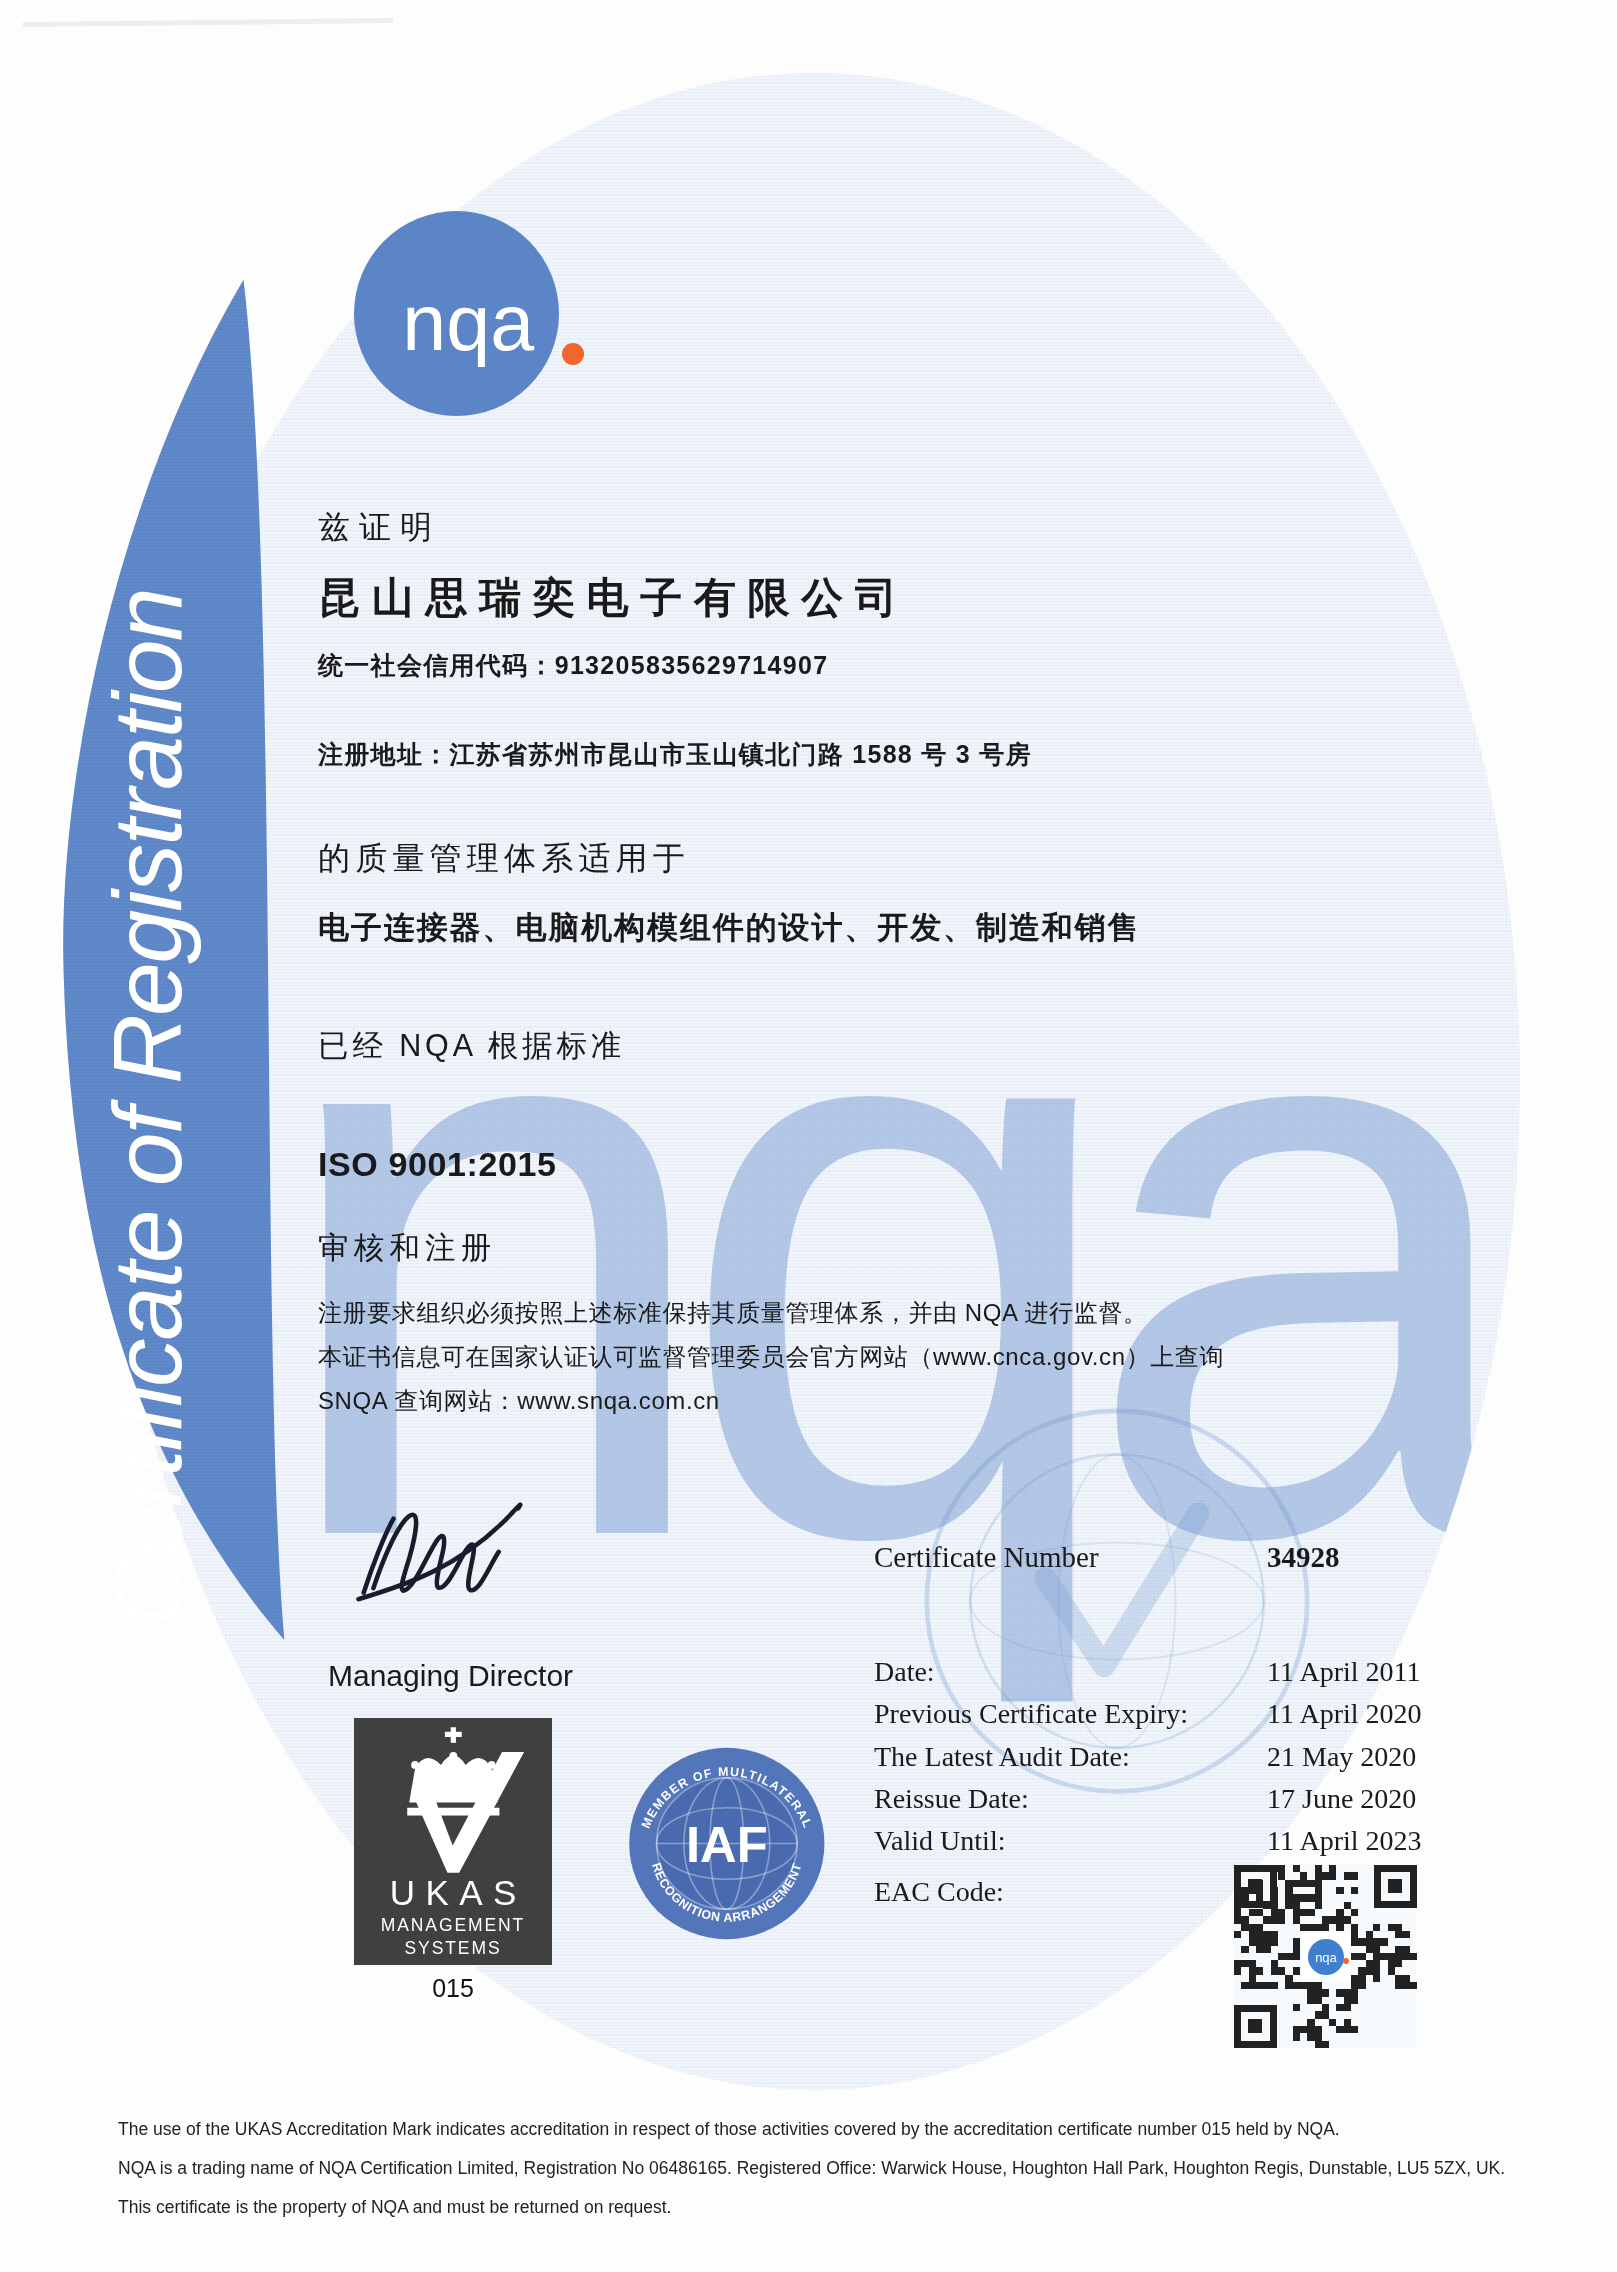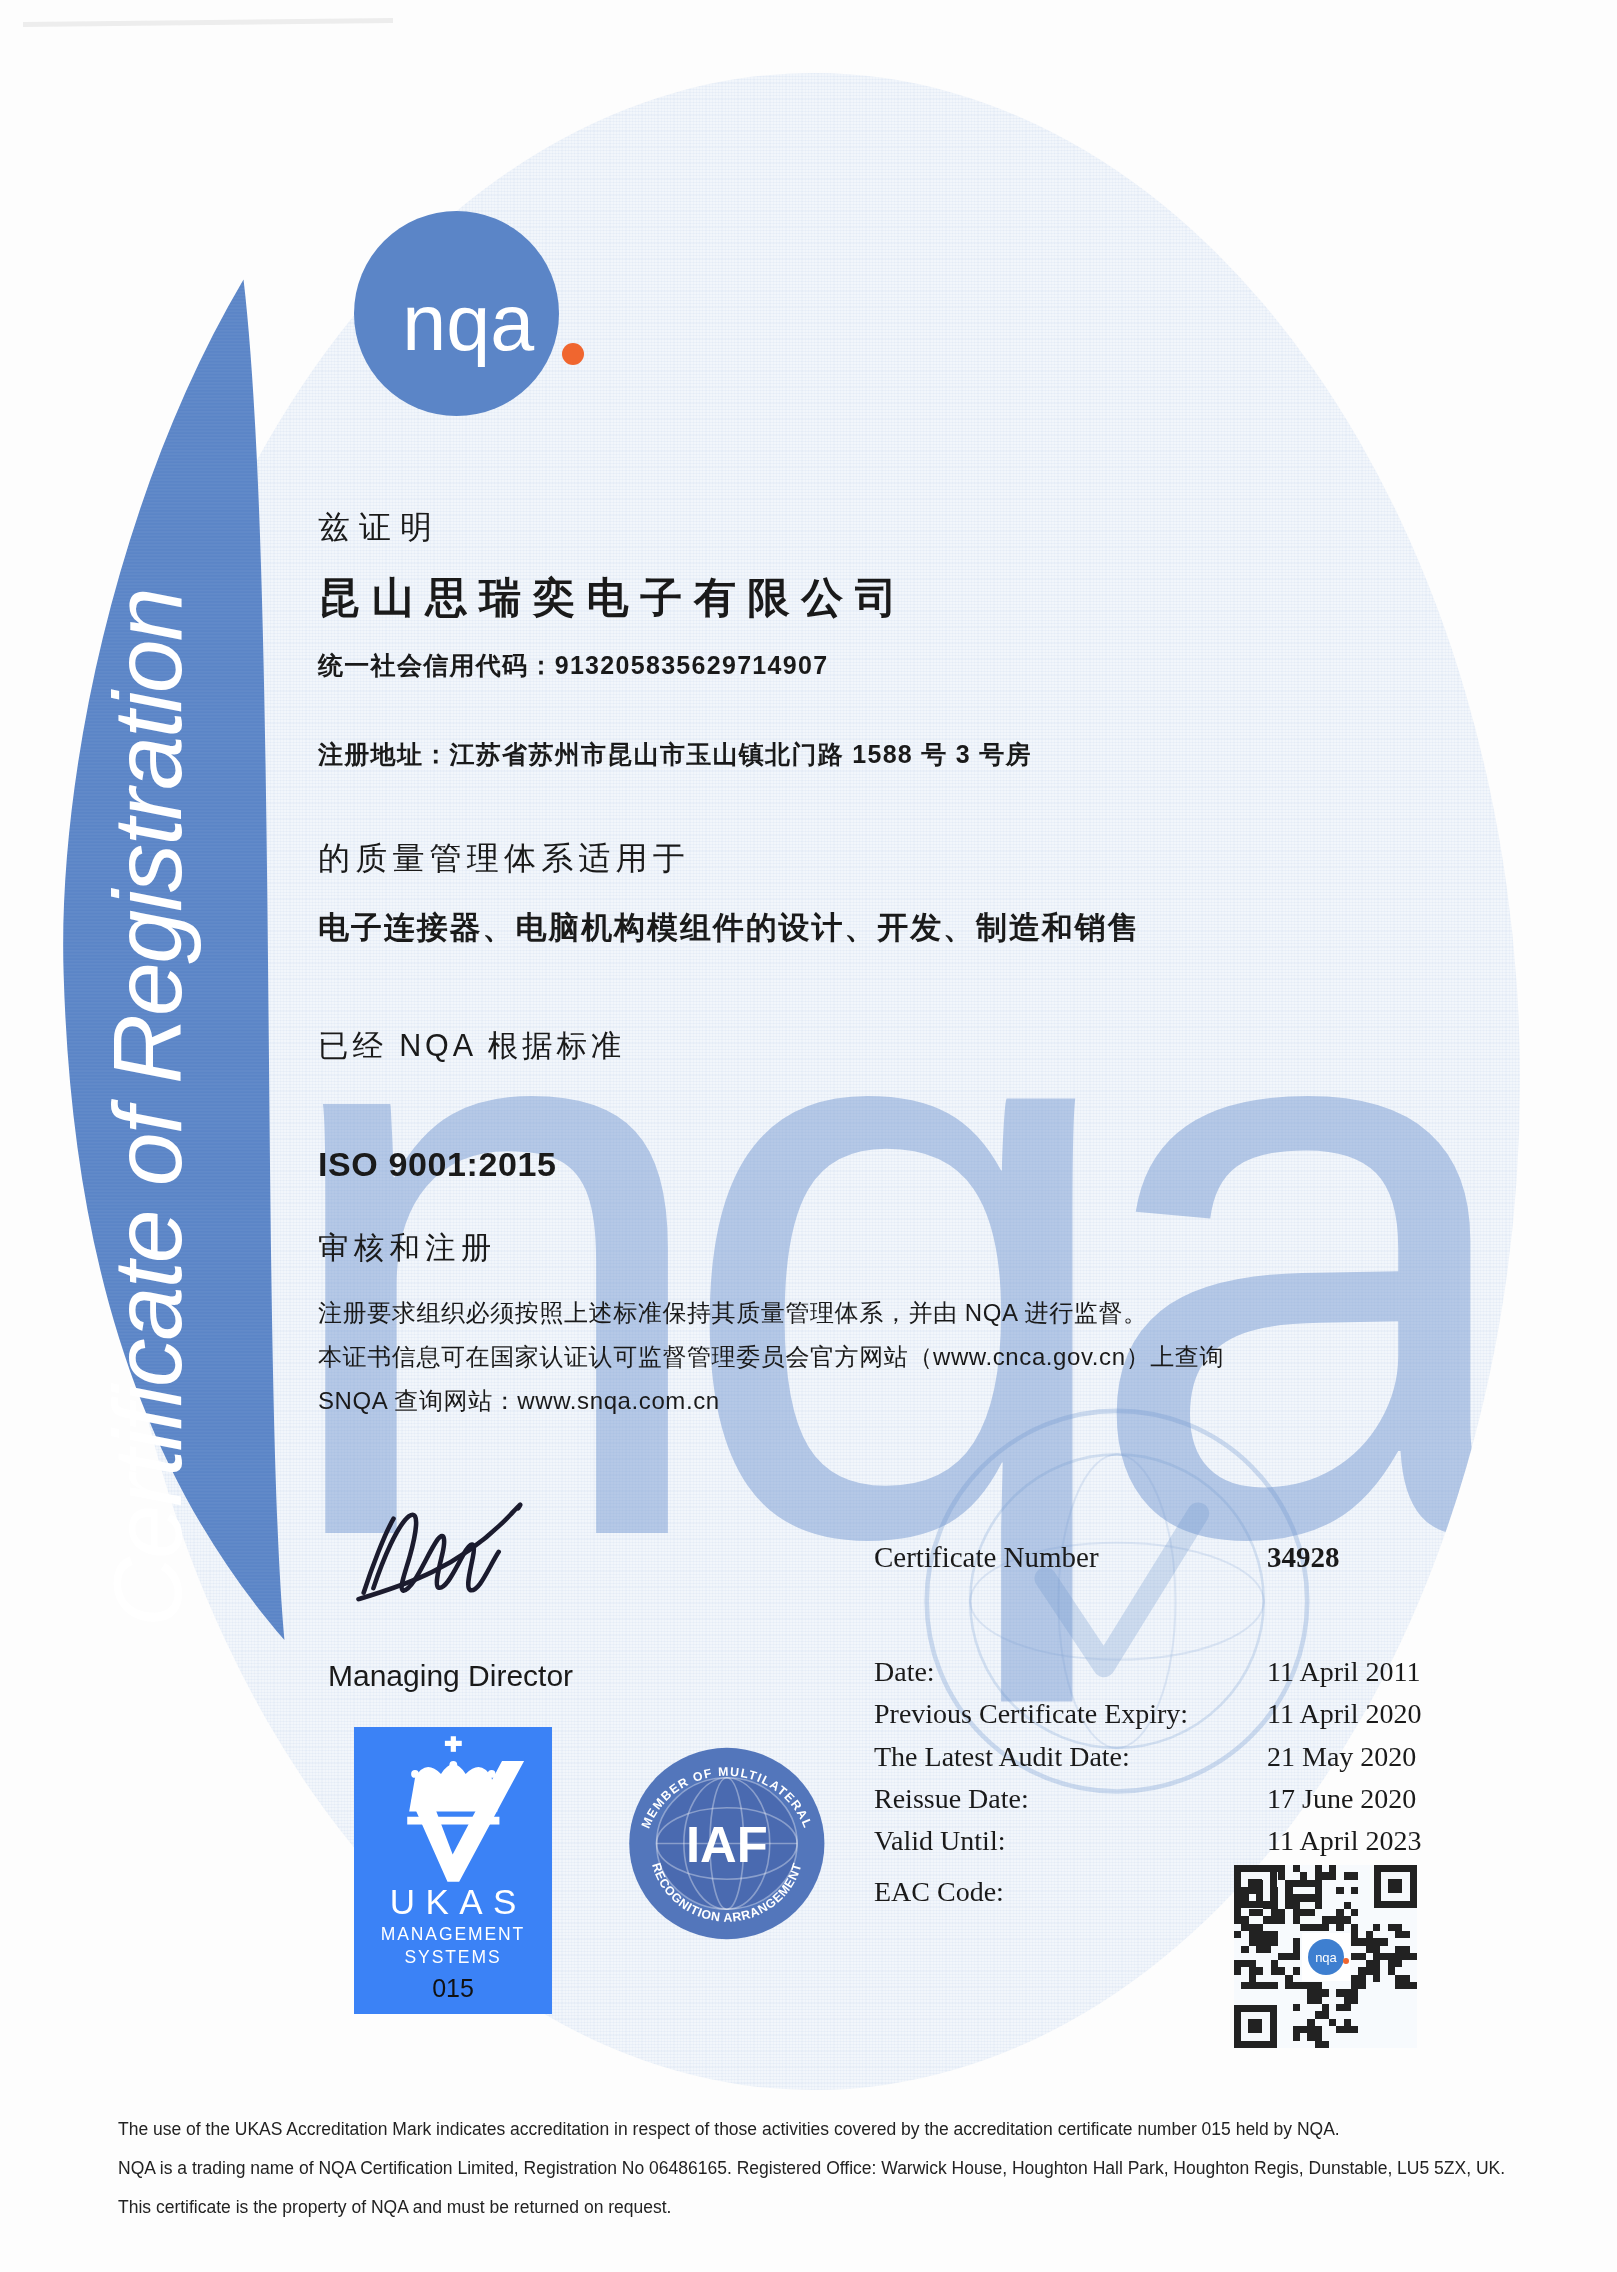--- a/index.html
+++ b/index.html
@@ -61,21 +61,21 @@
   .terms{top:1267px;font-size:24px;line-height:44px;letter-spacing:0.6px;white-space:nowrap;}
   .managing{left:328px;top:1635px;font-size:30px;}
   
   .lab{position:absolute;left:874px;font-size:28px;white-space:nowrap;}
   .val{position:absolute;left:1250px;font-size:28px;white-space:nowrap;margin-left:17px;}
   .cert-num-label{top:1541px;font-size:29px;}
   .cert-num-value{top:1541px;font-size:29px;font-weight:700;}
   .row0{top:1656px;} .row1{top:1698px;} .row2{top:1741px;}
   .row3{top:1783px;} .row4{top:1825px;} .row5{top:1876px;}
   
-  .ukas{position:absolute;left:354px;top:1718px;width:198px;height:287px;background:#3b82f6;margin-top:9px;}
+  .ukas{position:absolute;left:354px;top:1718px;width:198px;height:247px;background:#404040;}
   .ukas-word{position:absolute;left:0;width:198px;text-align:center;color:#ffffff;font-family:"Liberation Sans",sans-serif;}
   .ukas-main{top:155px;font-size:35px;letter-spacing:10.4px;text-indent:10.4px;}
   .ukas-sub1{top:197px;font-size:17.5px;letter-spacing:1.9px;}
   .ukas-sub2{top:220px;font-size:17.5px;letter-spacing:1.9px;}
   .ukas-code{position:absolute;left:354px;top:1974px;width:198px;text-align:center;font-family:"Liberation Sans",sans-serif;font-size:25px;color:#111;}
   
   .qr{position:absolute;left:1234px;top:1865px;width:183px;height:183px;background:#f7fafd;
       display:grid;grid-template-columns:repeat(25,1fr);grid-template-rows:repeat(25,1fr);}
   .qr-finder{position:absolute;width:43px;height:43px;border:7.1px solid #222;background:transparent;box-sizing:border-box;}
   .qr-finder::after{content:"";position:absolute;left:7.1px;top:7.1px;width:14.3px;height:14.3px;background:#222;}

